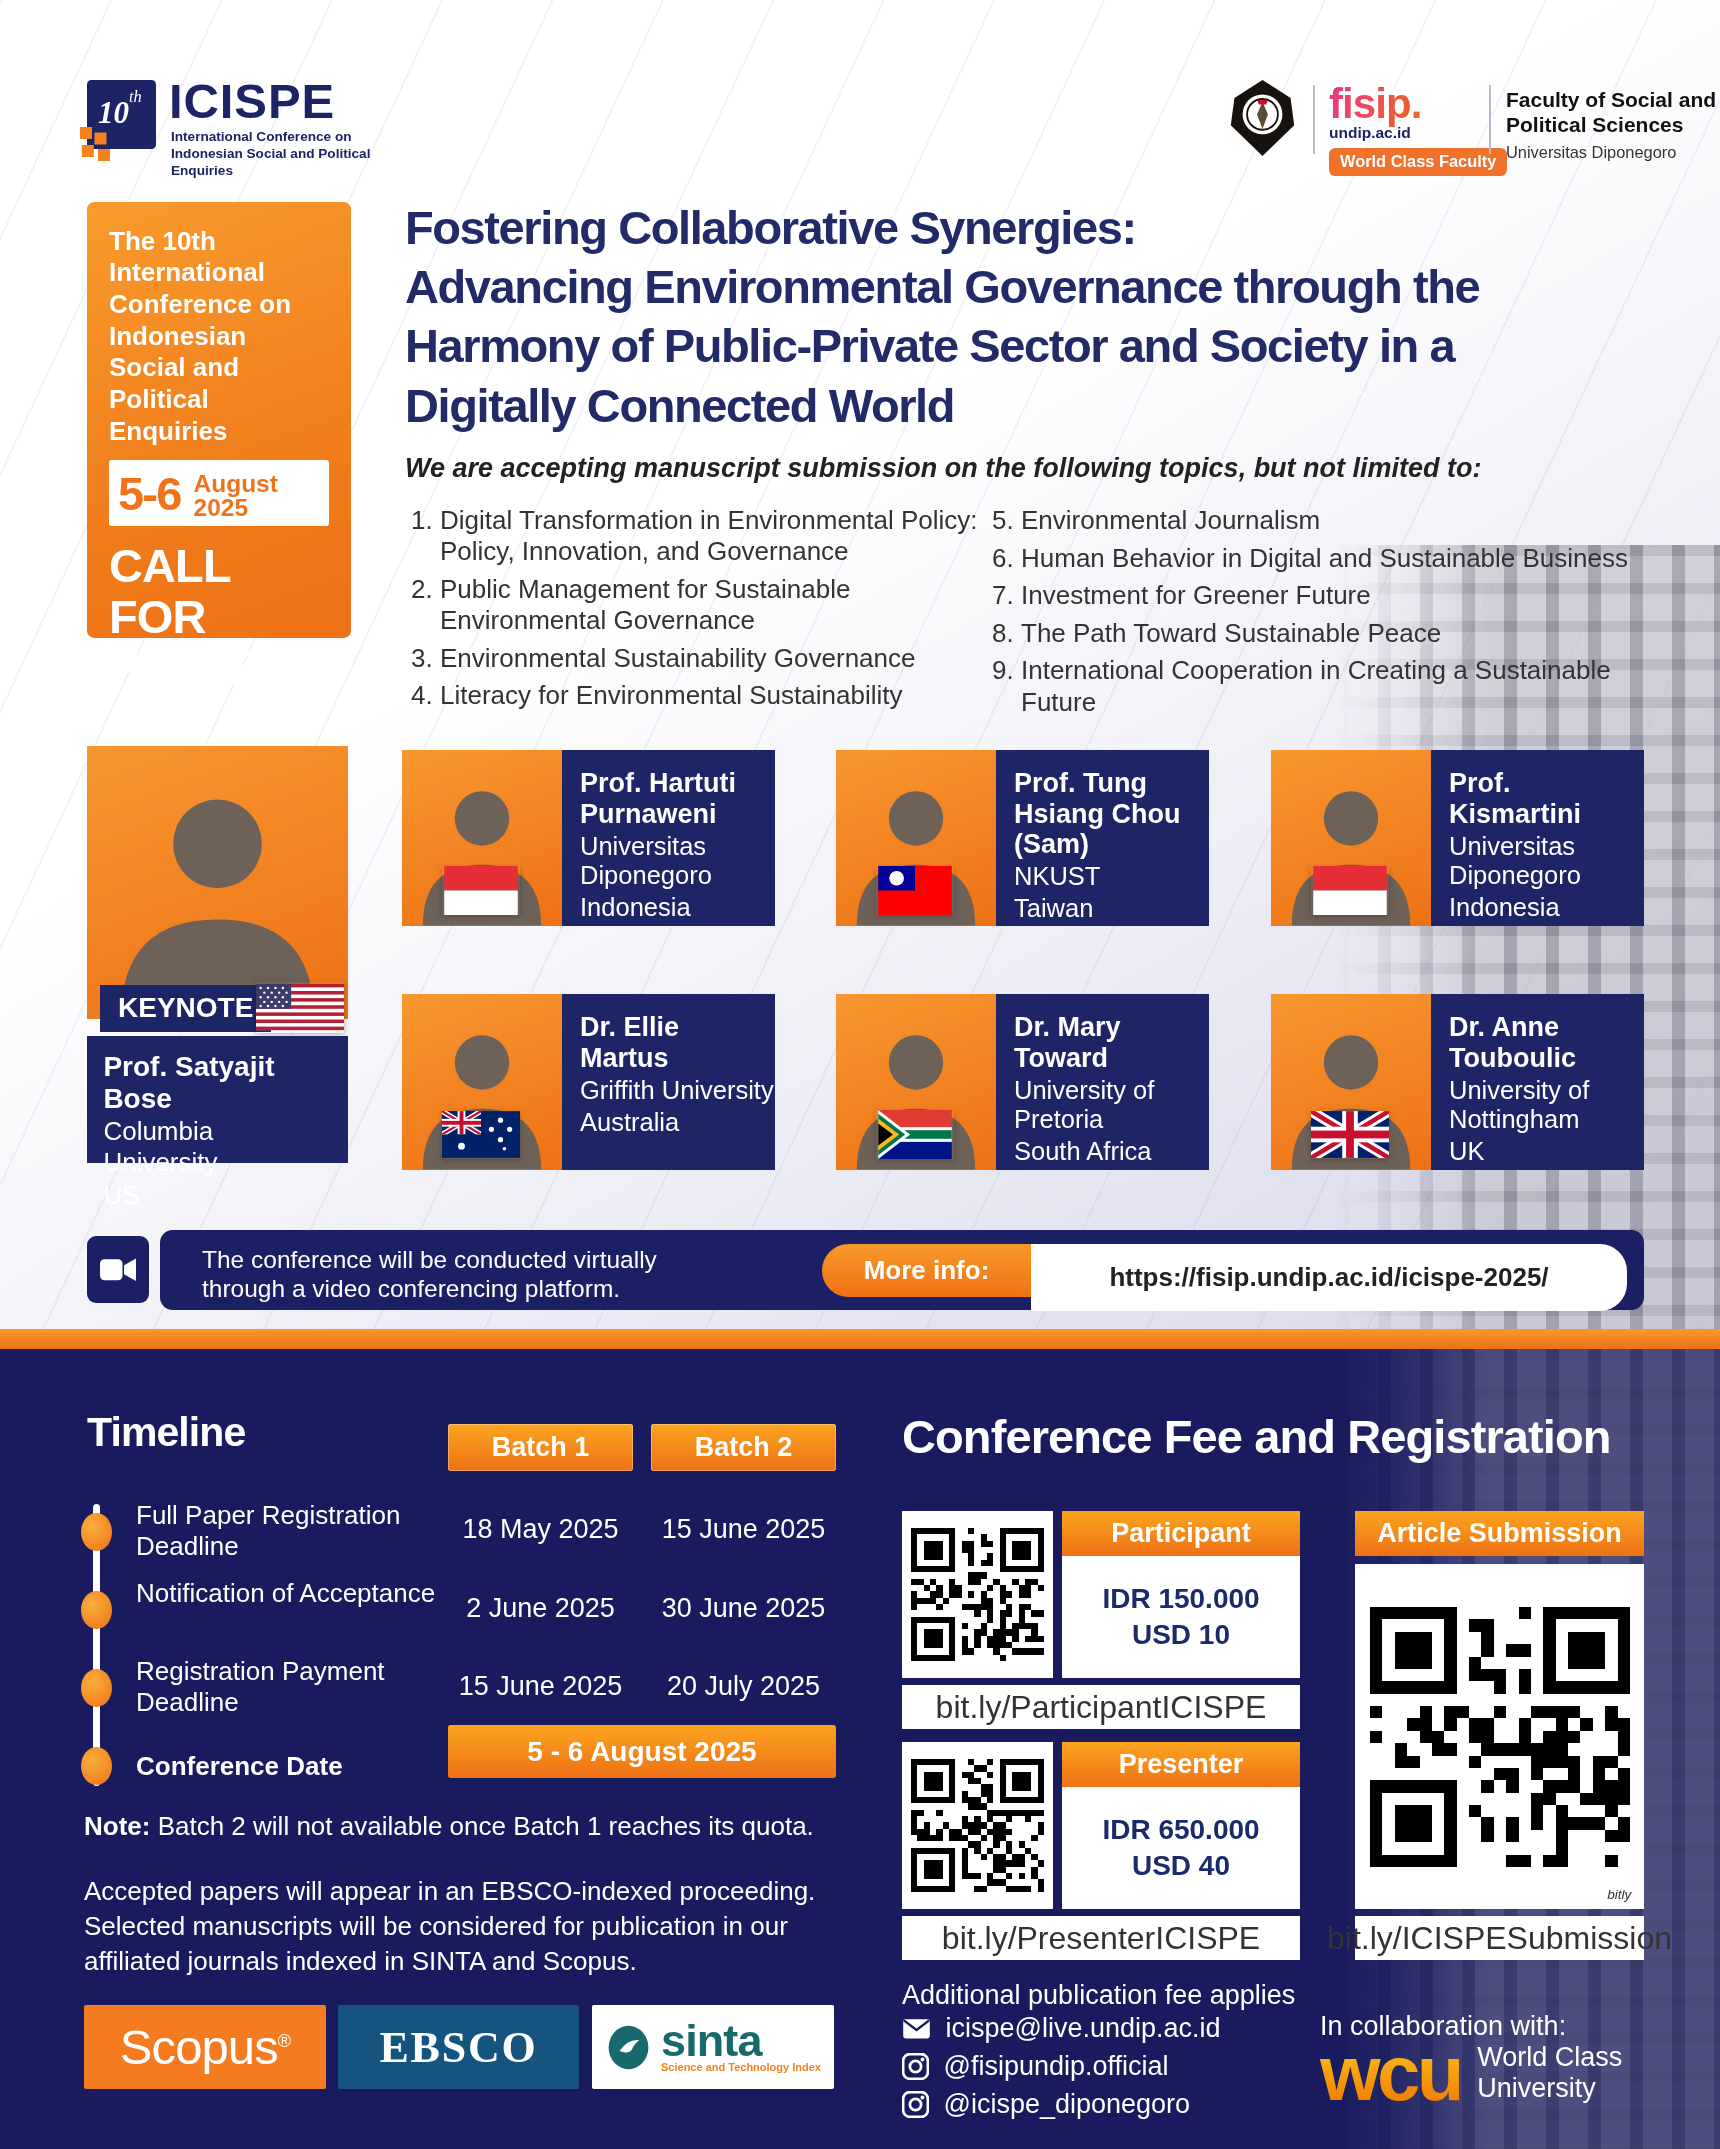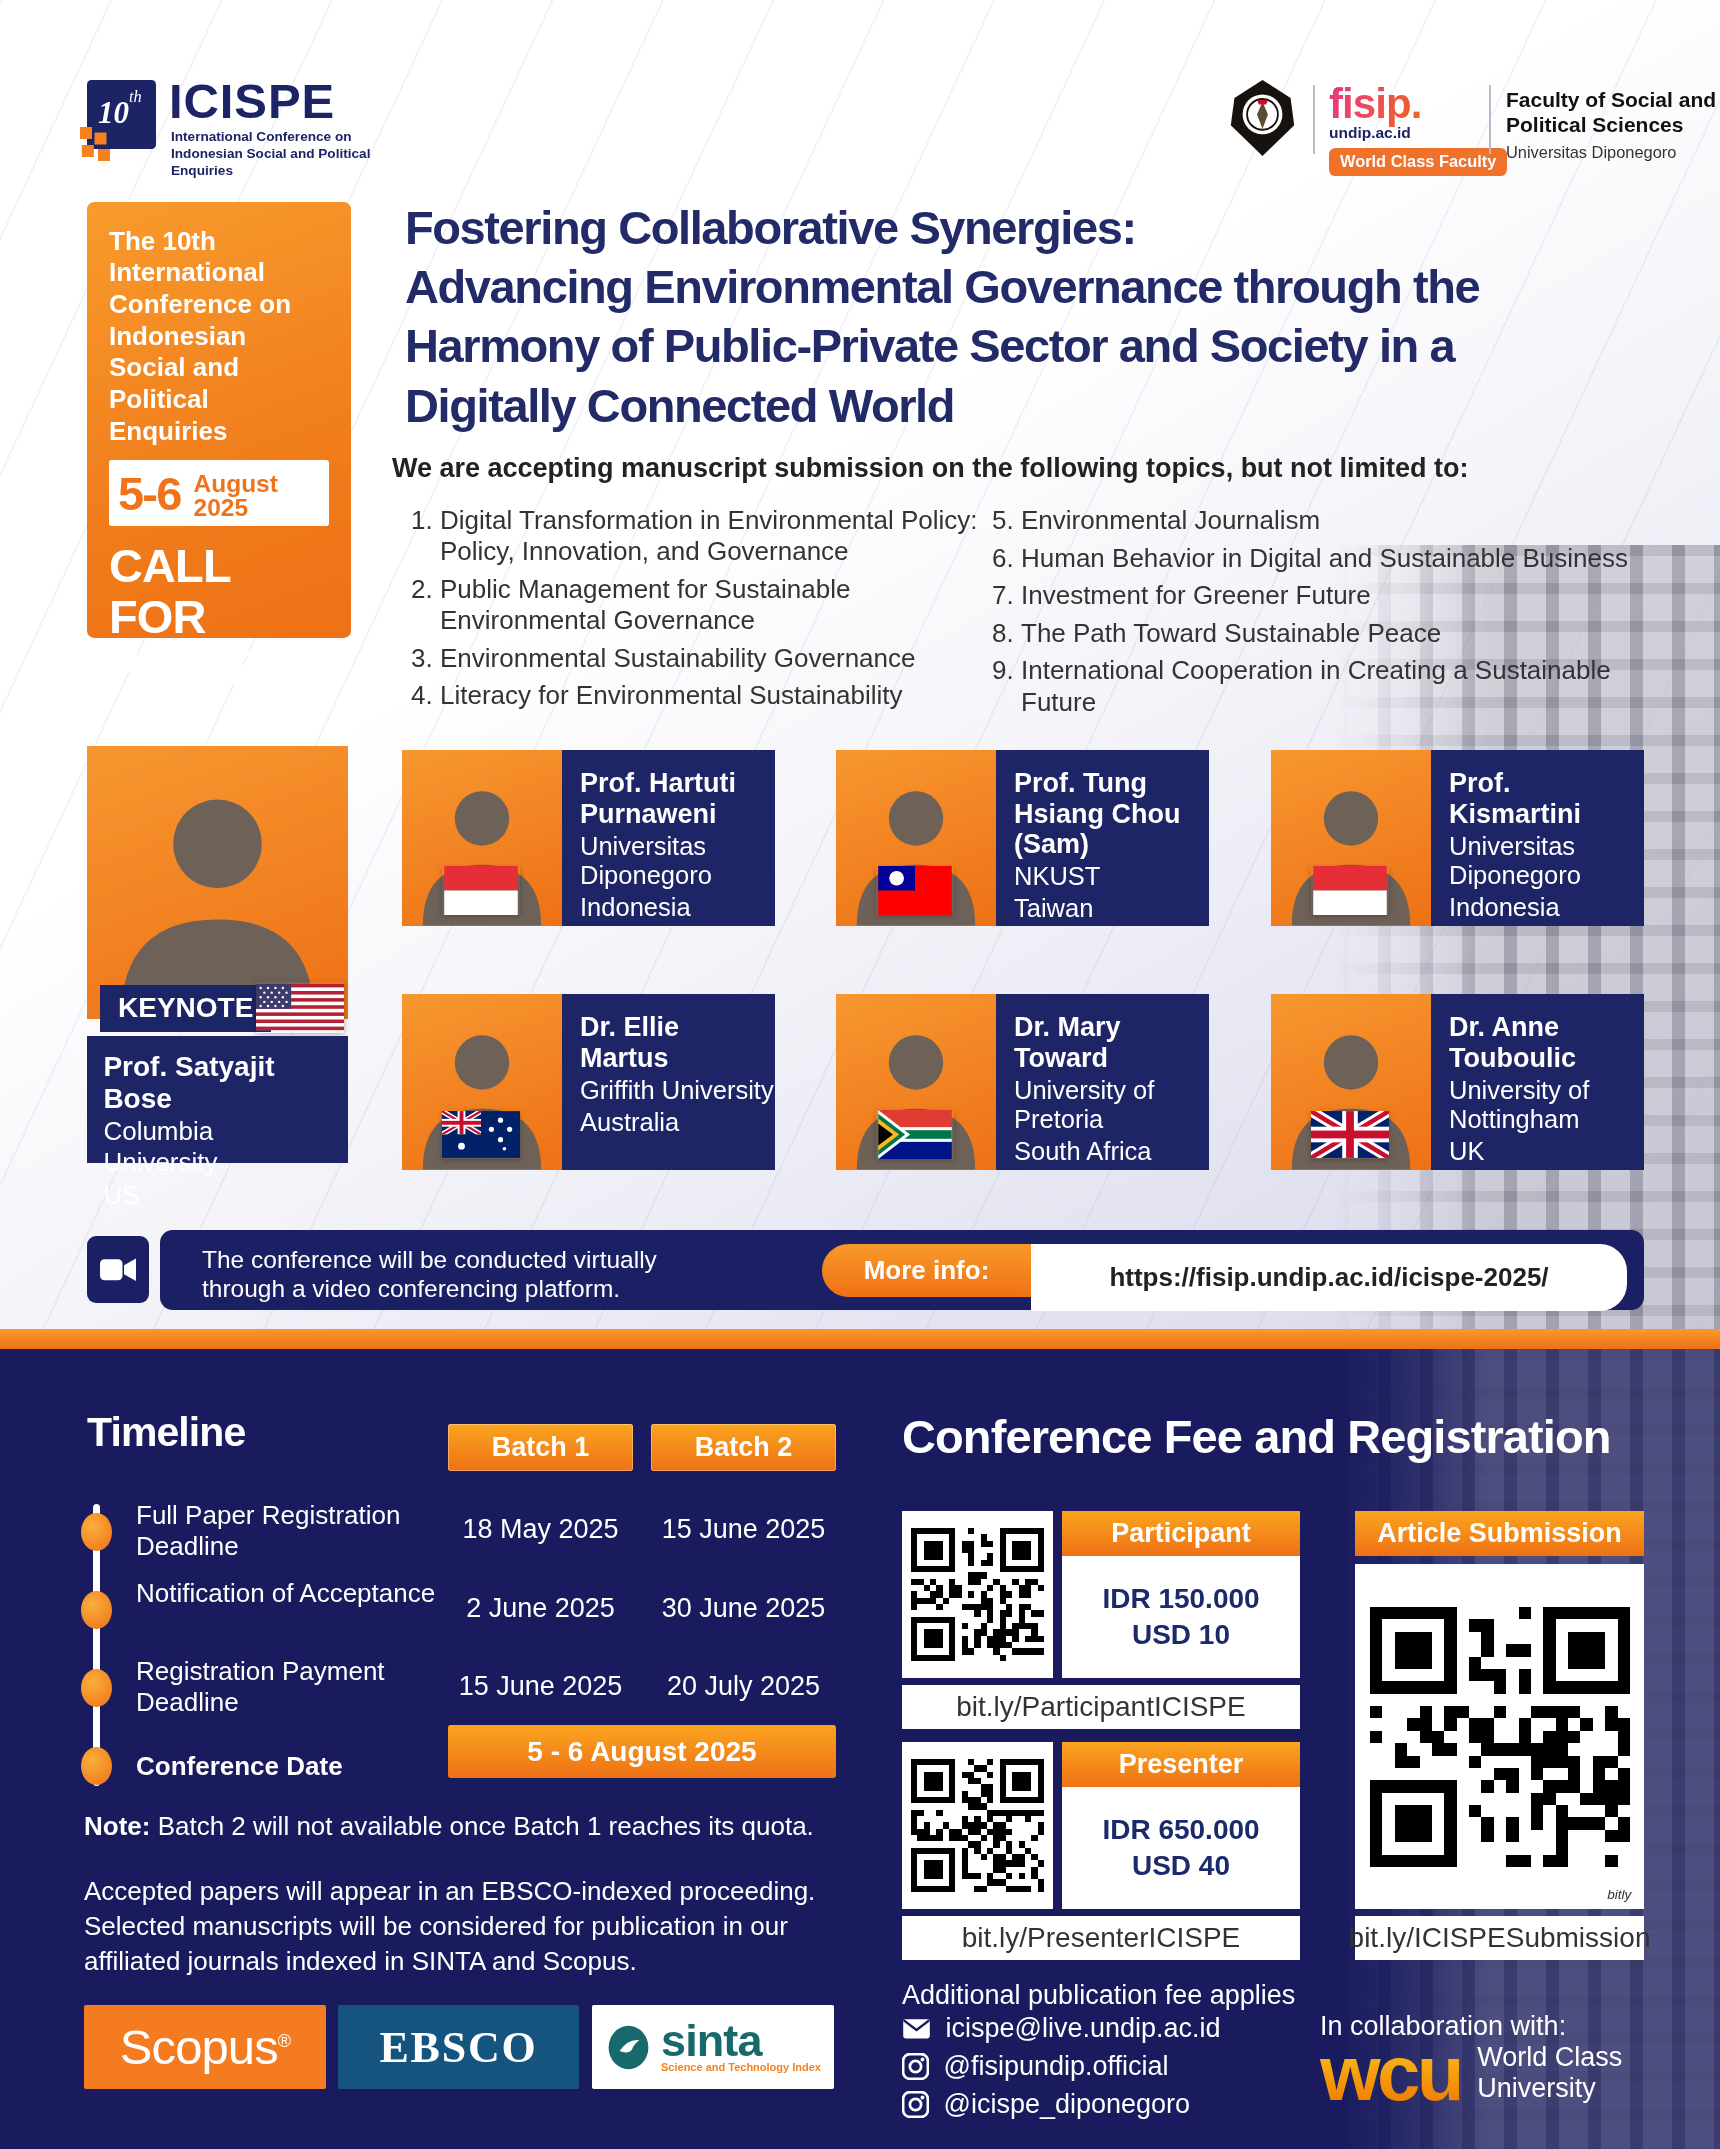--- a/index.html
+++ b/index.html
@@ -89,21 +89,21 @@
   .logo-tile{display:flex;align-items:center;justify-content:center;border-radius:1.8px;}
   .scopus-text{color:#fff;font-size:49px;font-weight:500;letter-spacing:-0.9px;}
   .ebsco-text{color:#fff;font-family:"Liberation Serif",serif;font-weight:700;font-size:44px;letter-spacing:1.8px;}
   .sinta-text{color:#17696b;font-size:45px;font-weight:700;letter-spacing:-0.9px;line-height:.9;}
   .sinta-sub{color:#f58220;font-size:11px;font-weight:700;}
   .fee-header{background:linear-gradient(180deg,#fba41f,#ee7115);color:#fff;font-weight:700;font-size:27px;
        display:flex;align-items:center;justify-content:center;}
   .fee-box{background:#fff;color:#1b2a6b;font-weight:700;font-size:28px;text-align:center;
        display:flex;flex-direction:column;justify-content:center;line-height:1.3;}
   .qr-tile{background:#fff;display:flex;align-items:center;justify-content:center;}
-  .link-bar{background:#fff;color:#333;font-size:28px;display:flex;align-items:center;justify-content:center;}
+  .link-bar{background:#fff;color:#333;font-size:32px;display:flex;align-items:center;justify-content:center;}
   .add-note{font-size:27px;color:#fff;}
   .contact-row{display:flex;align-items:center;gap:14.5px;color:#fff;font-size:27px;}
   .collab{font-size:27px;color:#fff;}
   .wcu{font-size:78px;font-weight:900;letter-spacing:-3.6px;line-height:.8;
        background:linear-gradient(180deg,#fcc21b,#f07d00);
        -webkit-background-clip:text;background-clip:text;color:#f7a21b;-webkit-text-fill-color:transparent;}
   .wcu-text{font-size:27px;color:#fff;line-height:1.15;}
   .bitly-mark{position:absolute;right:12.7px;bottom:7.3px;font-size:13.6px;font-style:italic;color:#333;}
 </style>
 </head>
@@ -174,21 +174,21 @@
         <div>PAPER</div>
       </div>
     </div>
 
     <div class="abs main-title" style="left:405px;top:198px;width:1236px;">
       <div>Fostering Collaborative Synergies:</div>
       <div>Advancing Environmental Governance through the</div>
       <div>Harmony of Public-Private Sector and Society in a</div>
       <div>Digitally Connected World</div>
     </div>
-    <div class="abs topics-intro" style="left:392px;top:453px;">We are accepting manuscript submission on the following topics, but not limited to:</div>
+    <div class="abs topics-intro" style="left:405px;top:453px;font-style:italic;">We are accepting manuscript submission on the following topics, but not limited to:</div>
 
     <ol class="abs topics" start="1" style="left:405px;top:505px;width:564px;">
       <li>Digital Transformation in Environmental Policy: Policy, Innovation, and Governance</li>
       <li>Public Management for Sustainable Environmental Governance</li>
       <li>Environmental Sustainability Governance</li>
       <li>Literacy for Environmental Sustainability</li>
     </ol>
     <ol class="abs topics" start="5" style="left:986px;top:505px;width:636px;">
       <li>Environmental Journalism</li>
       <li>Human Behavior in Digital and Sustainable Business</li>

